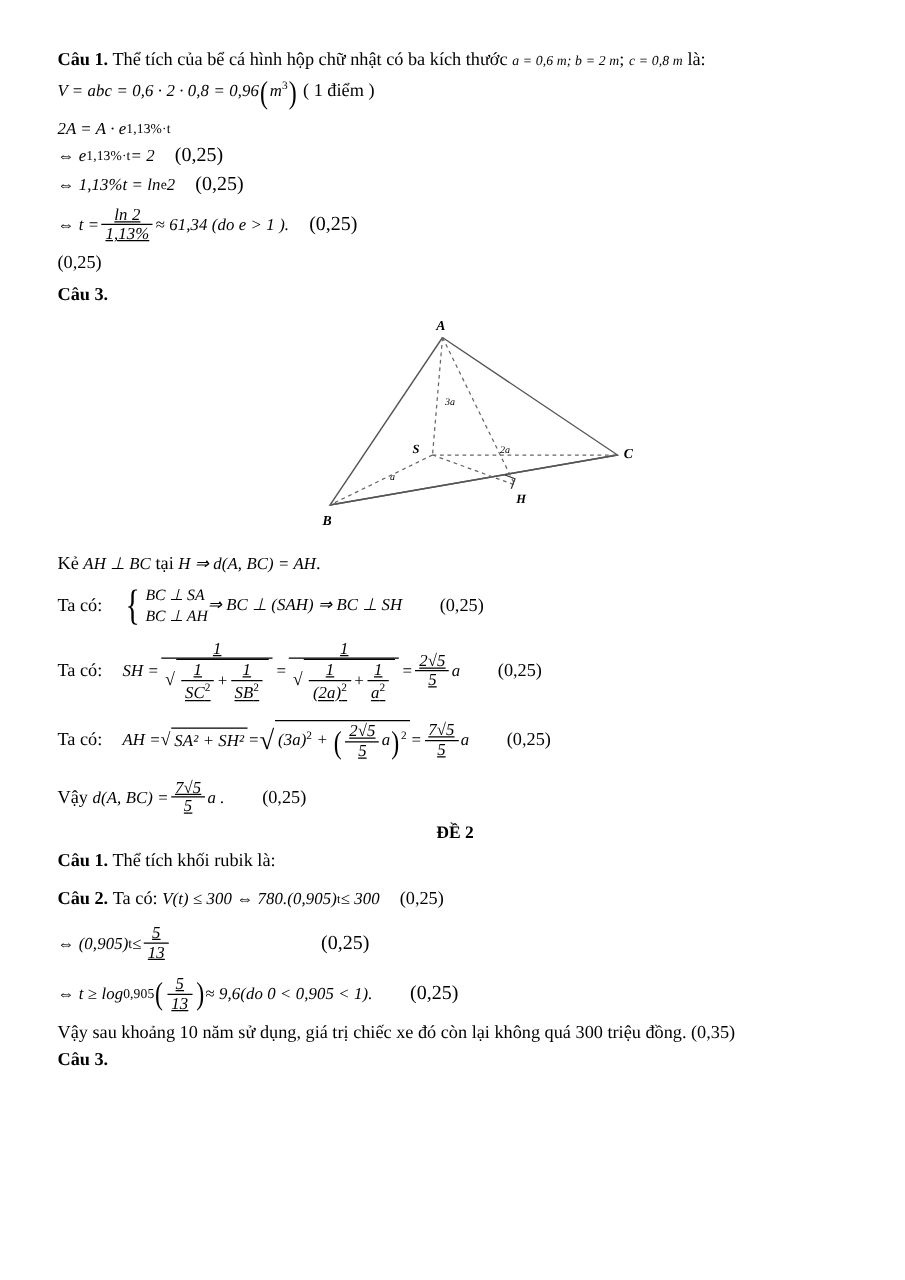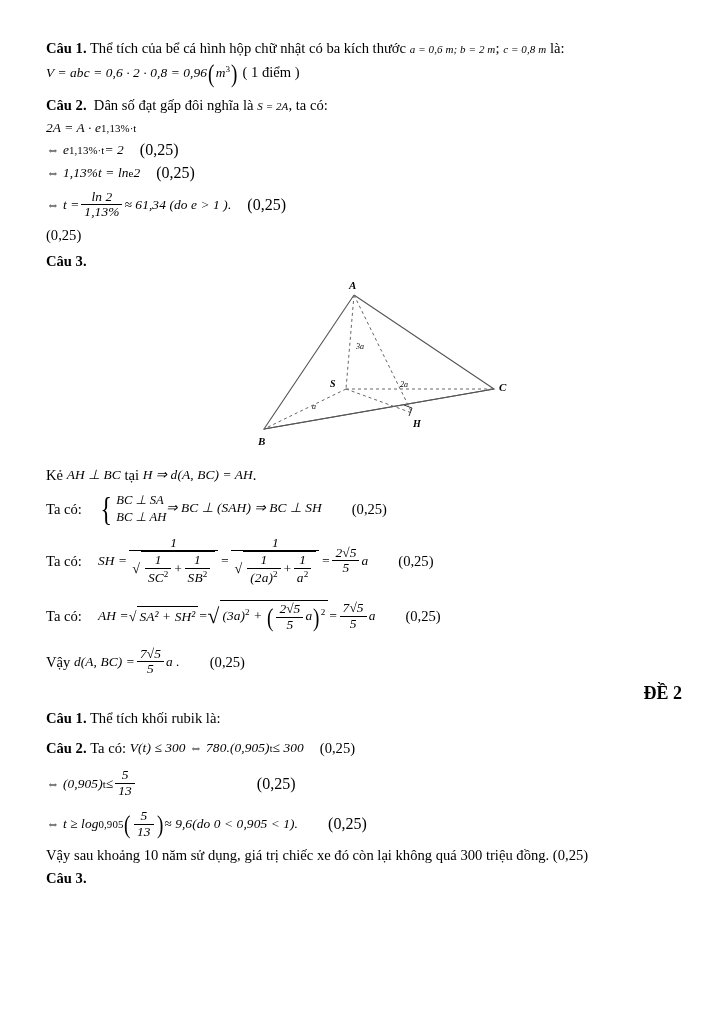--- a/index.html
+++ b/index.html
@@ -44,20 +44,21 @@
   }
   
   .frac {
     display: inline-flex;
     flex-direction: column;
     vertical-align: middle;
     text-align: center;
     font-style: italic;
     line-height: 1.1;
     margin: 0 2px;
+    text-decoration: underline;
   }
   .frac > .num { border-bottom: 1px solid #000; padding: 0 3px; }
   .frac > .den { padding: 0 3px; }
   .sup { vertical-align: super; font-size: 0.68em; font-style: normal; }
   .sub { vertical-align: sub; font-size: 0.68em; font-style: normal; }
   
   .sqrt { display: inline-flex; align-items: stretch; vertical-align: middle; }
   .sqrt > .radical {
     font-style: normal;
     font-size: 1.05em;
@@ -85,21 +86,21 @@
   .system .rows { display: flex; flex-direction: column; line-height: 1.35; font-style: italic; font-size: 12.6px; justify-content: flex-end;}
   .paren-big {
     font-style: normal;
     font-size: 1.9em;
     vertical-align: middle;
     line-height: 0.6;
     display: inline-block;
     transform: scaleX(0.75);
   }
   .score { font-style: normal; font-family: "Liberation Serif", serif; }
-  .centerline { text-align: right; font-weight: bold; font-size: 18px; margin: 6px 0 4px; }
+  .centerline { text-align: center; font-weight: bold; font-size: 14px; margin: 6px 0 4px; }
   .figure { text-align: center; margin: 6px 0 4px; }
   .ta-co { display: inline-block; min-width: 52px; }
   .row-flex { display: flex; align-items: center; flex-wrap: nowrap; }
   .gapL { margin-left: 30px; }
   .gapM { margin-left: 16px; }
 </style>
 </head>
 <body>
 
 <div class="page">
@@ -112,25 +113,20 @@
       <span class="math sm">c = 0,8 m</span>
       <span>là:</span>
     </div>
     <div class="line" style="margin-top:4px">
       <span class="math">V = abc = 0,6 · 2 · 0,8 = 0,96</span><span class="math"><span class="paren-big">(</span><span>m</span><span class="sup">3</span><span class="paren-big">)</span></span>
       <span class="score">( 1 điểm )</span>
     </div>
   </div>
 
   <div class="block" style="margin-top:12px">
-    <div class="line">
-      <span class="lbl">Câu 2.</span>
-      &nbsp;<span>Dân số đạt gấp đôi nghĩa là</span>
-      <span class="math sm">S = 2A</span><span>, ta có:</span>
-    </div>
 
     <div class="indent-row">
       <span class="math">2A = A · e</span>
         <span class="math sup">1,13%·t</span>
     </div>
 
     <div class="indent-row">
       <span class="math">⇔ e</span>
         <span class="math sup">1,13%·t</span>
         <span class="math"> = 2</span>
@@ -326,18 +322,18 @@
       <span class="math">⇔ t ≥ log</span>
         <span class="math sub">0,905</span>
       <span class="math"><span class="paren-big">(</span><span class="frac">
         <span class="num">5</span>
         <span class="den">13</span>
       </span><span class="paren-big">)</span></span>
       <span class="math">≈ 9,6(do 0 &lt; 0,905 &lt; 1).</span>
       <span class="score gapL">(0,25)</span>
     </div>
 
-    <div class="line" style="margin-top:6px">Vậy sau khoảng 10 năm sử dụng, giá trị chiếc xe đó còn lại không quá 300 triệu đồng. (0,25)</div>
+    <div class="line" style="margin-top:6px">Vậy sau khoảng 10 năm sử dụng, giá trị chiếc xe đó còn lại không quá 300 triệu đồng. (0,35)</div>
   </div>
 
   <div class="line lbl">Câu 3.</div>
 
 </div>
 
 </body></html>

